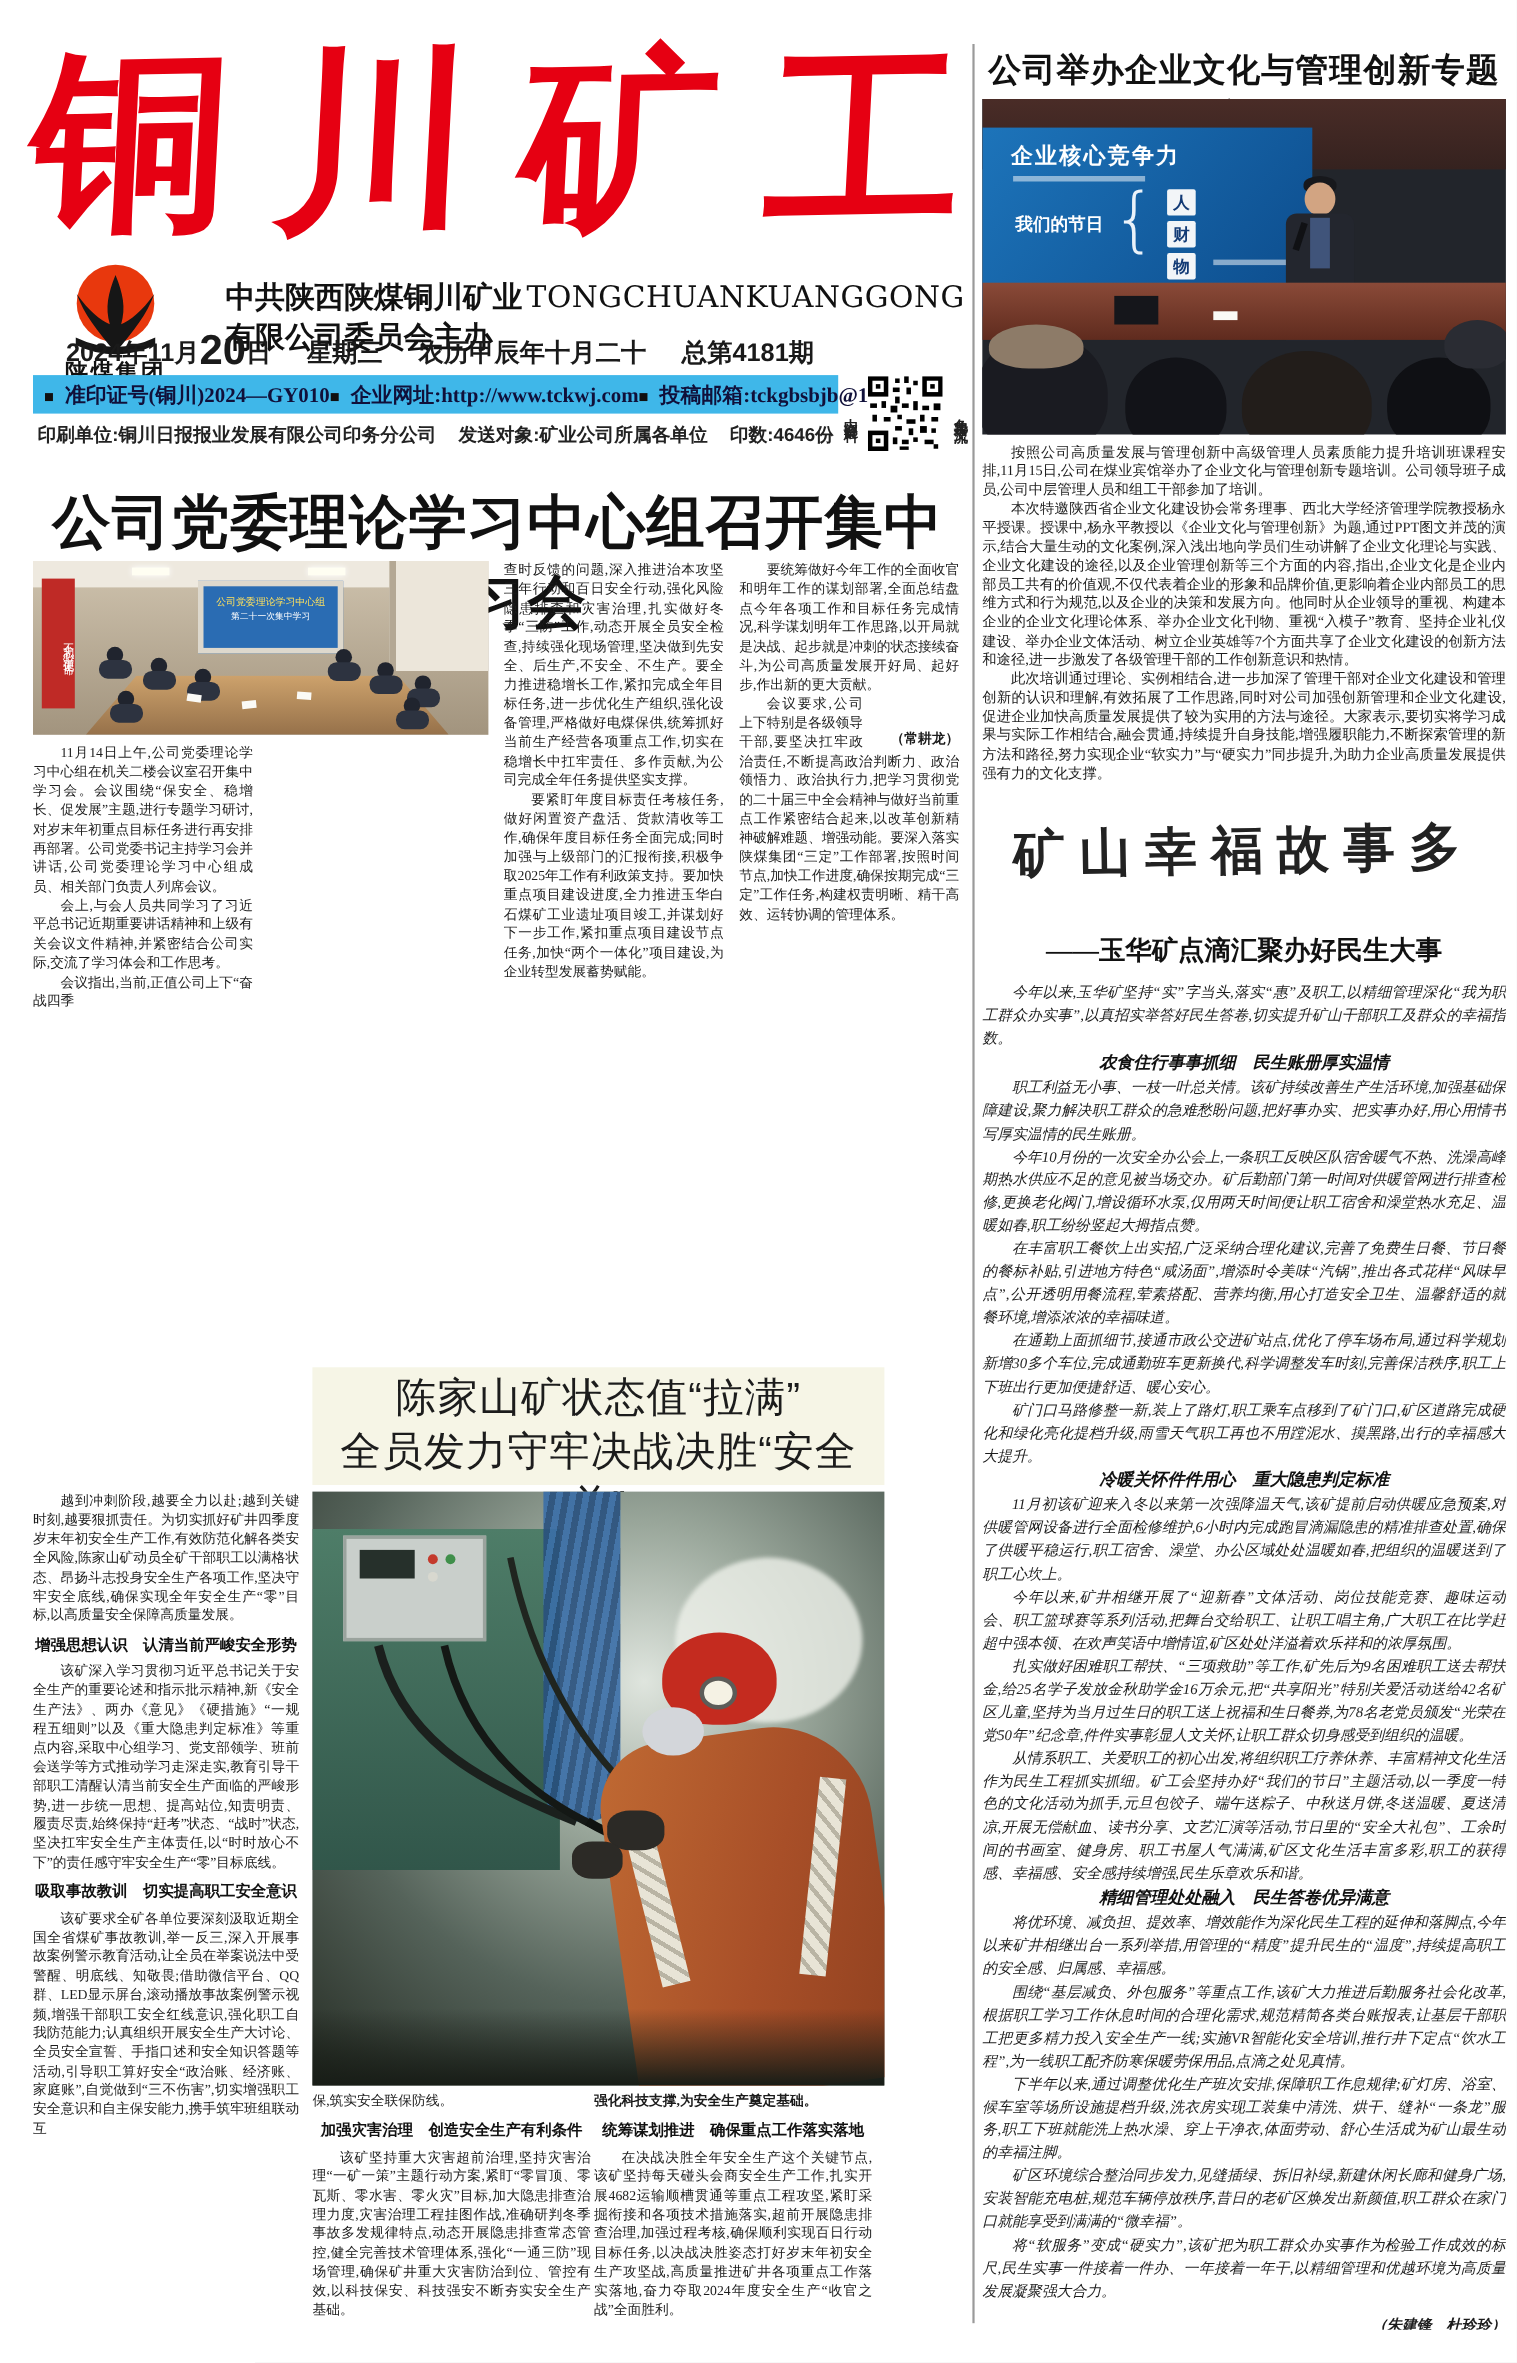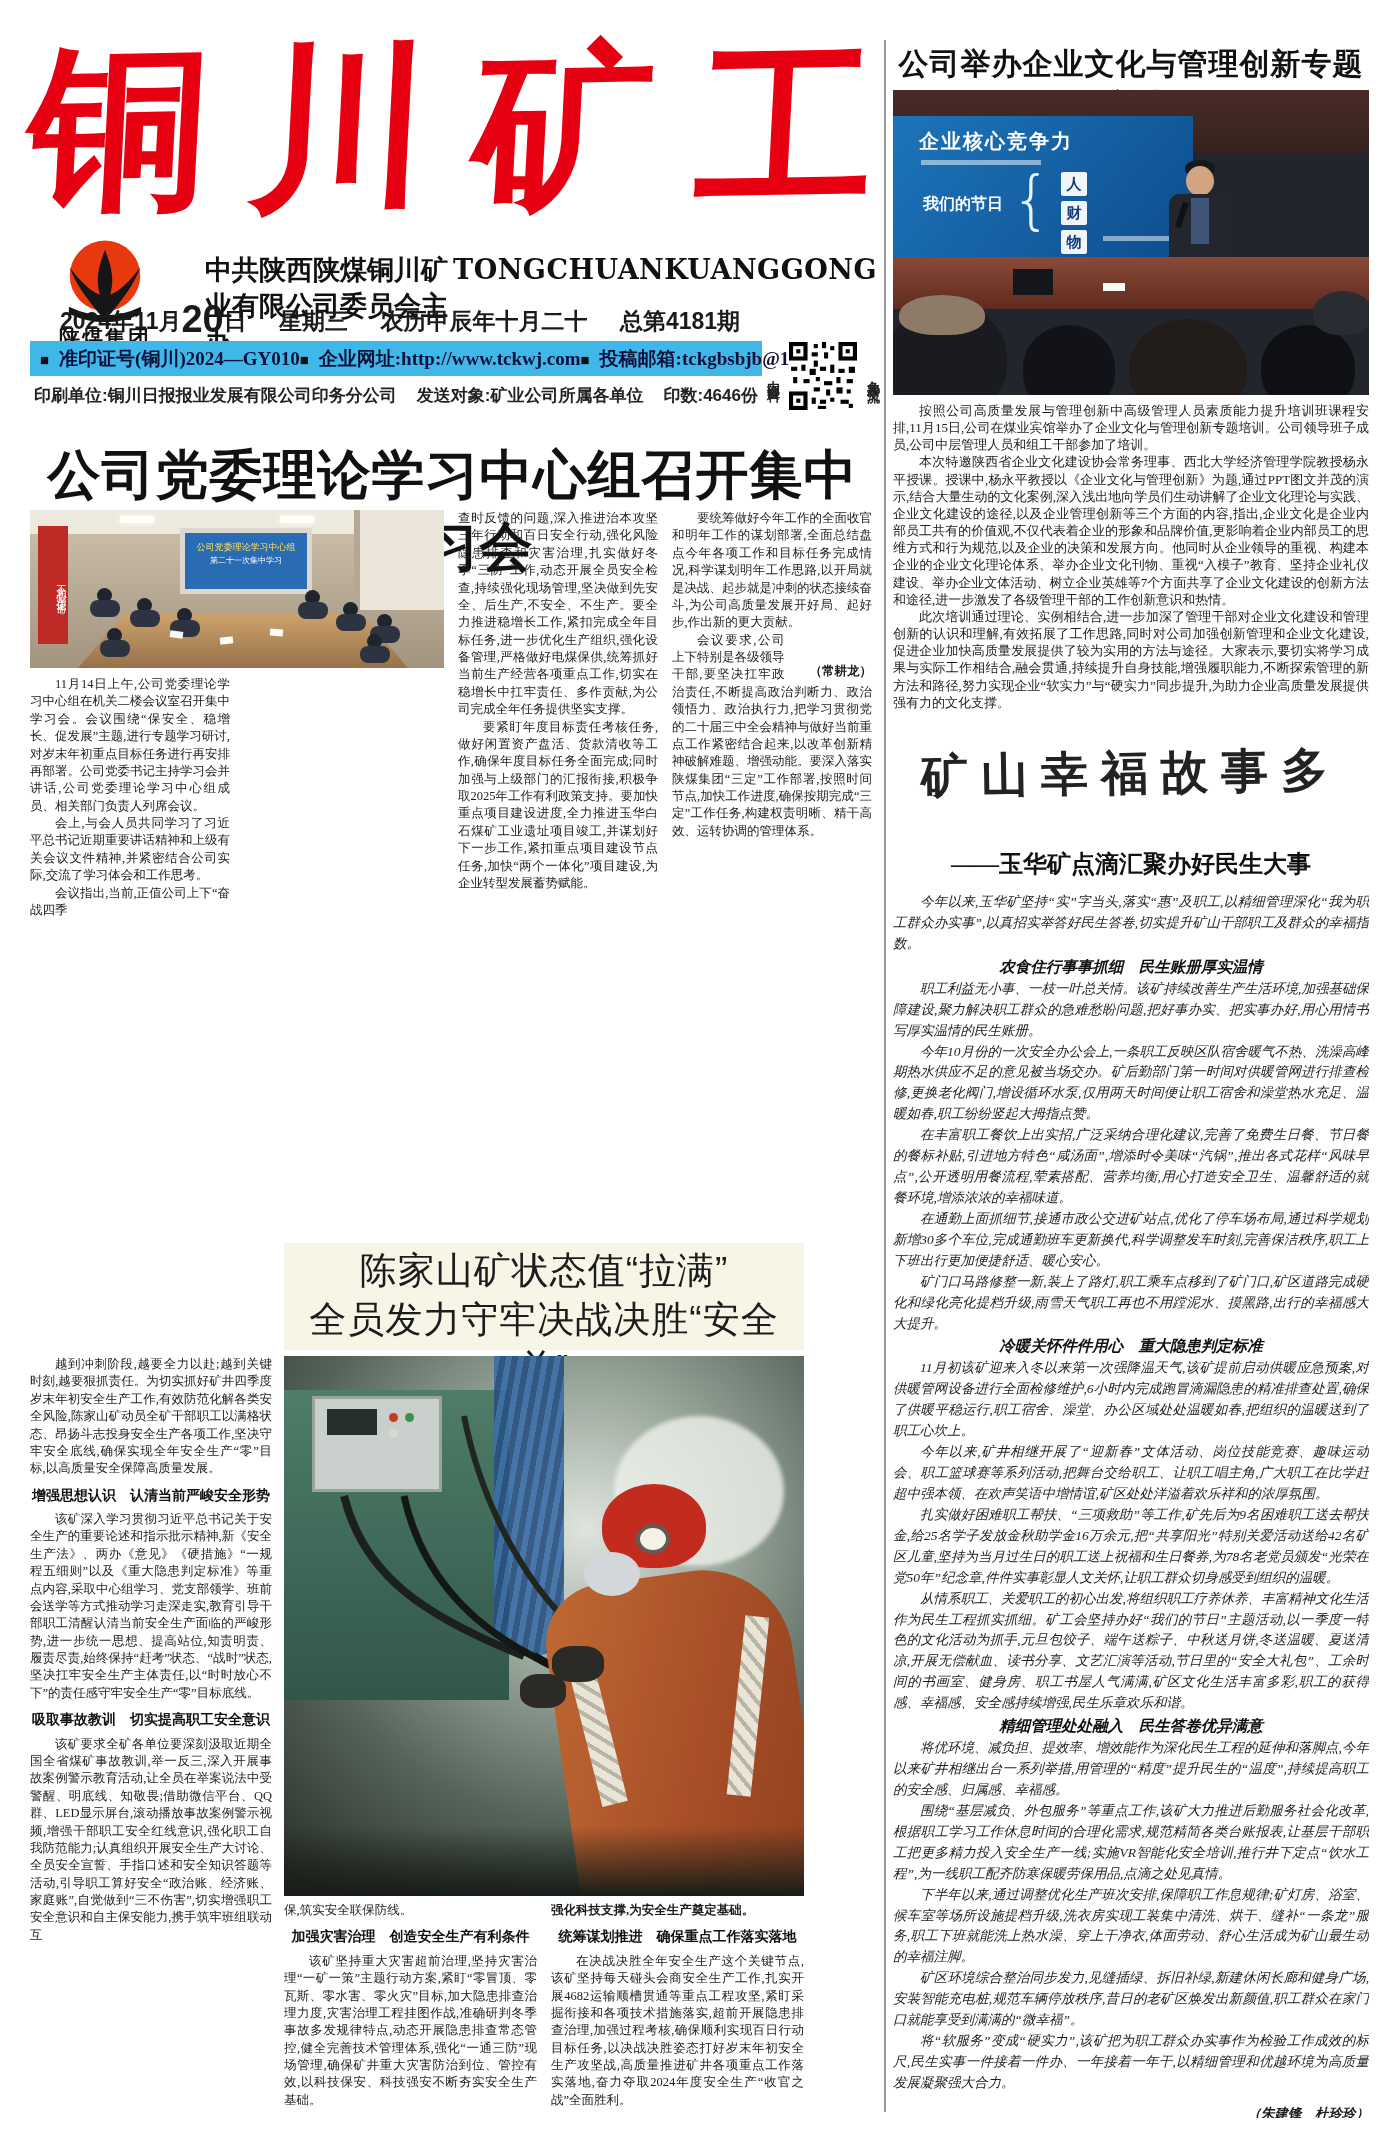--- a/index.html
+++ b/index.html
@@ -9,21 +9,21 @@
 
   
   .masthead-title{left:30px;top:22px;width:845px;height:212px;display:flex;justify-content:space-between;align-items:center;}
   .masthead-title span{font-family:"DejaVu Serif",serif;font-weight:900;font-size:178px;line-height:1;color:#e60012;
         transform:skewX(-4deg) rotate(-1deg);}
   .logo-block{left:30px;top:238px;width:150px;text-align:center;}
   .logo-block svg{display:block;margin:0 auto;}
   .logo-label{font-family:"Liberation Sans",sans-serif;font-weight:900;font-size:21px;color:#111;letter-spacing:2px;}
   .publisher-row{left:205px;top:252px;width:672px;display:flex;justify-content:space-between;align-items:baseline;}
   .publisher{font-family:"Liberation Sans",sans-serif;font-weight:900;font-size:27px;color:#111;}
-  .romanized{font-family:"DejaVu Serif",serif;font-weight:bold;font-size:27px;color:#111;letter-spacing:.5px;}
+  .romanized{font-family:"DejaVu Serif",serif;font-weight:normal;font-size:27px;color:#111;letter-spacing:.5px;}
   .date-row{left:30px;top:298px;width:740px;text-align:center;font-weight:bold;font-family:"Liberation Sans",sans-serif;
         font-size:23px;color:#1a1a1a;white-space:nowrap;}
   .date-row .big-day{font-size:38px;font-weight:900;vertical-align:-3px;}
   .date-row .gap{display:inline-block;width:26px;}
   .info-bar{left:30px;top:341px;width:732px;height:35px;background:#3fb7e9;display:flex;align-items:center;
         padding:0 10px;box-sizing:border-box;justify-content:space-between;}
   .info-item{font-weight:900;font-size:19px;color:#10103a;font-family:"Liberation Serif",serif;white-space:nowrap;}
   .info-item .sq{font-size:15px;margin-right:10px;color:#101010;}
   .print-row{left:34px;top:384px;width:724px;display:flex;justify-content:space-between;
         font-family:"Liberation Sans",sans-serif;font-weight:bold;font-size:17px;color:#222;}
@@ -58,21 +58,21 @@
         margin:10px 0 8px;text-indent:0 !important;color:#111;}
 
   
   .safety-box{left:284px;top:1243px;width:520px;height:107px;background:#f6f5e6;text-align:center;
         font-family:"Liberation Sans",sans-serif;font-weight:500;color:#1c1c1c;padding-top:4px;box-sizing:border-box;}
   .safety-box div{font-size:37px;line-height:1.32;letter-spacing:1px;}
   .b-col1{left:30px;top:1356px;width:242px;height:756px;overflow:hidden;}
   .b-col1 .sub-head,.b-cols-below .sub-head{font-size:14px;margin:8px 0 6px;}
   .miner-photo{left:284px;top:1356px;width:520px;height:540px;overflow:hidden;
         background:radial-gradient(circle at 58% 32%,#dfe5de 0%,#9aa79b 30%,#55635a 62%,#252b23 100%);}
-  .b-cols-below{left:284px;top:1902px;width:520px;height:210px;display:flex;gap:14px;overflow:hidden;}
+  .b-cols-below{left:284px;top:1902px;width:520px;height:210px;display:flex;gap:3px;overflow:hidden;}
   .b-cols-below .bcol{width:253px;overflow:hidden;}
   .caption{font-weight:bold;text-indent:0 !important;}
 
   
   .ph{position:absolute;}
   
   .mp-ceiling{left:0;top:0;width:100%;height:24px;background:#eee9df;}
   .mp-light{top:6px;width:34px;height:7px;background:#fffef2;box-shadow:0 0 6px #fff;}
   .mp-banner{left:8px;top:16px;width:30px;height:118px;background:#bf2a26;color:#fff;writing-mode:vertical-rl;
         font-size:10px;letter-spacing:2px;text-align:center;padding-top:4px;box-sizing:border-box;}

